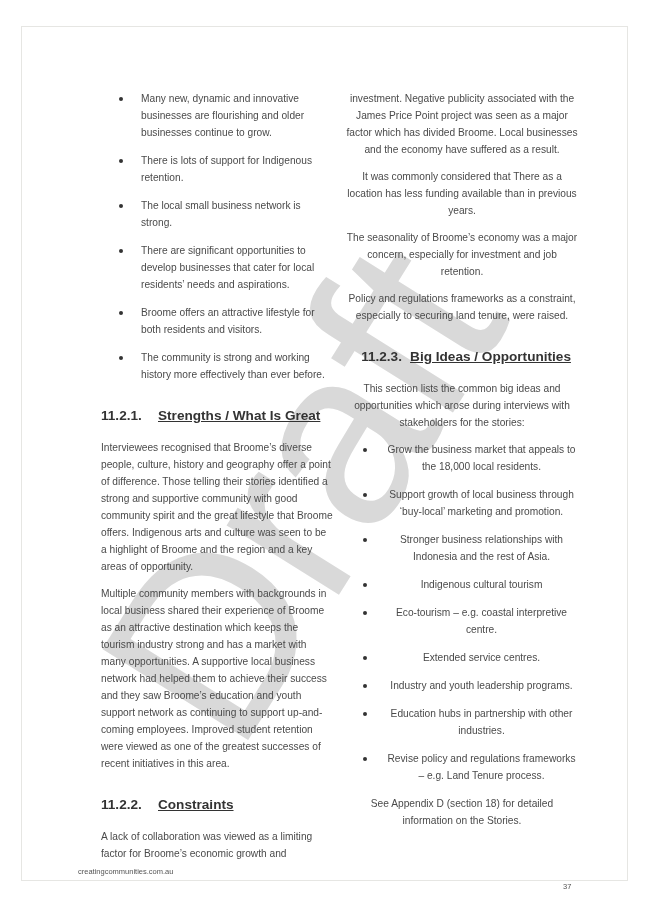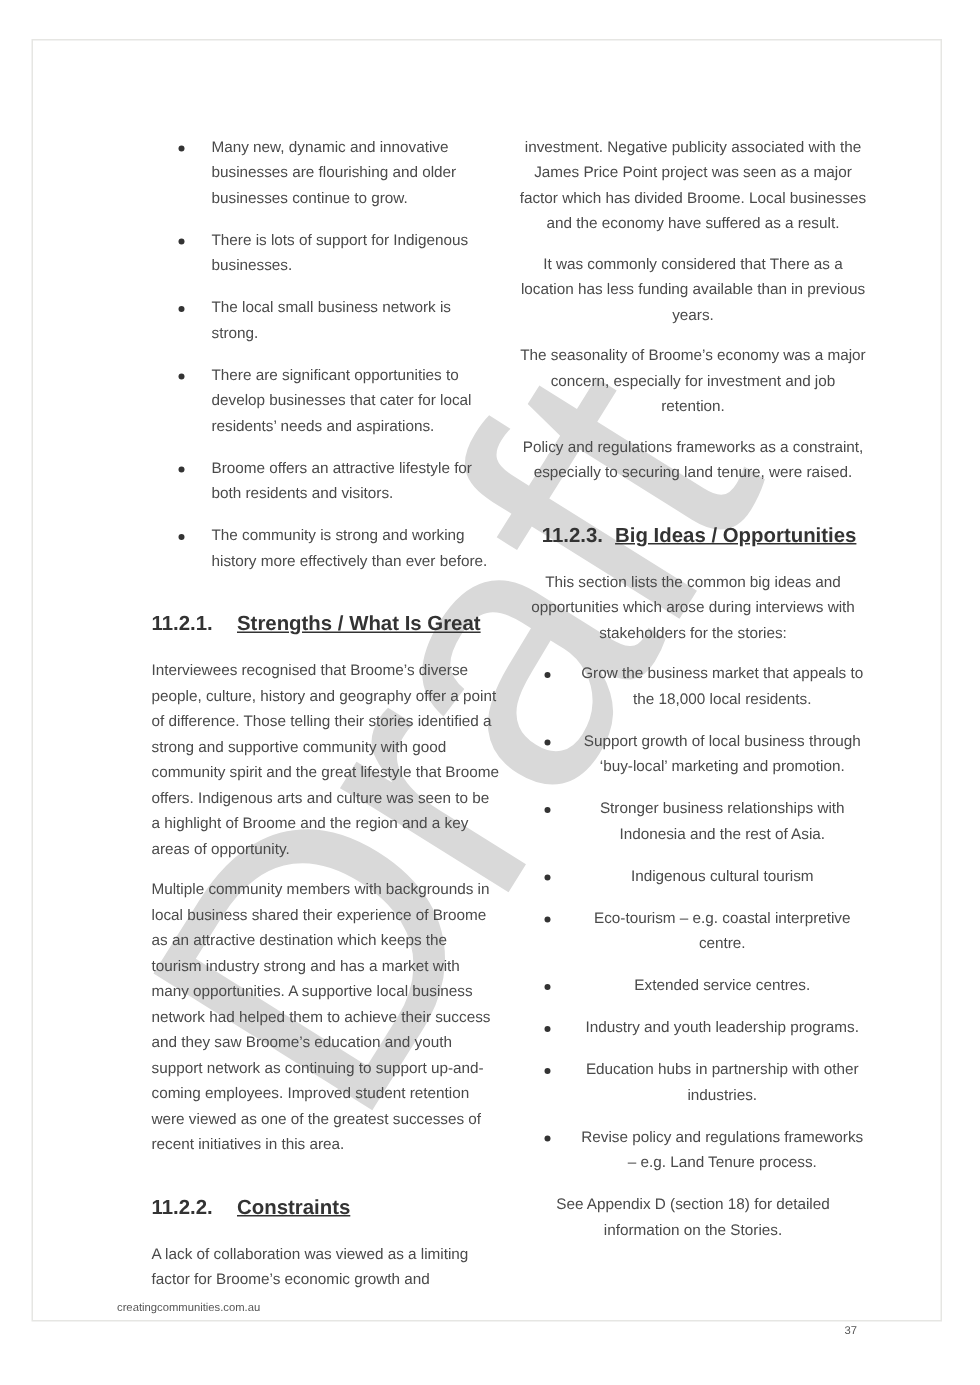--- a/index.html
+++ b/index.html
@@ -96,21 +96,21 @@
 </head>
 <body>
 
 <div class="frame-outer"></div>
 
 <div class="watermark">Draft</div>
 
 <div class="col col-left">
   <ul class="bullets">
     <li><span class="dot"></span><span>Many new, dynamic and innovative businesses are flourishing and older businesses continue to grow.</span></li>
-    <li><span class="dot"></span><span>There is lots of support for Indigenous businesses.</span></li>
+    <li><span class="dot"></span><span>There is lots of support for Indigenous retention.</span></li>
     <li><span class="dot"></span><span>The local small business network is strong.</span></li>
     <li><span class="dot"></span><span>There are significant opportunities to develop businesses that cater for local residents’ needs and aspirations.</span></li>
     <li><span class="dot"></span><span>Broome offers an attractive lifestyle for both residents and visitors.</span></li>
     <li><span class="dot"></span><span>The community is strong and working history more effectively than ever before.</span></li>
   </ul>
 
   <h3 class="heading">
     <span class="num">11.2.1.</span><span>Strengths / What Is Great</span>
   </h3>
   <p class="para">Interviewees recognised that Broome’s diverse people, culture, history and geography offer a point of difference. Those telling their stories identified a strong and supportive community with good community spirit and the great lifestyle that Broome offers. Indigenous arts and culture was seen to be a highlight of Broome and the region and a key areas of opportunity.</p>

